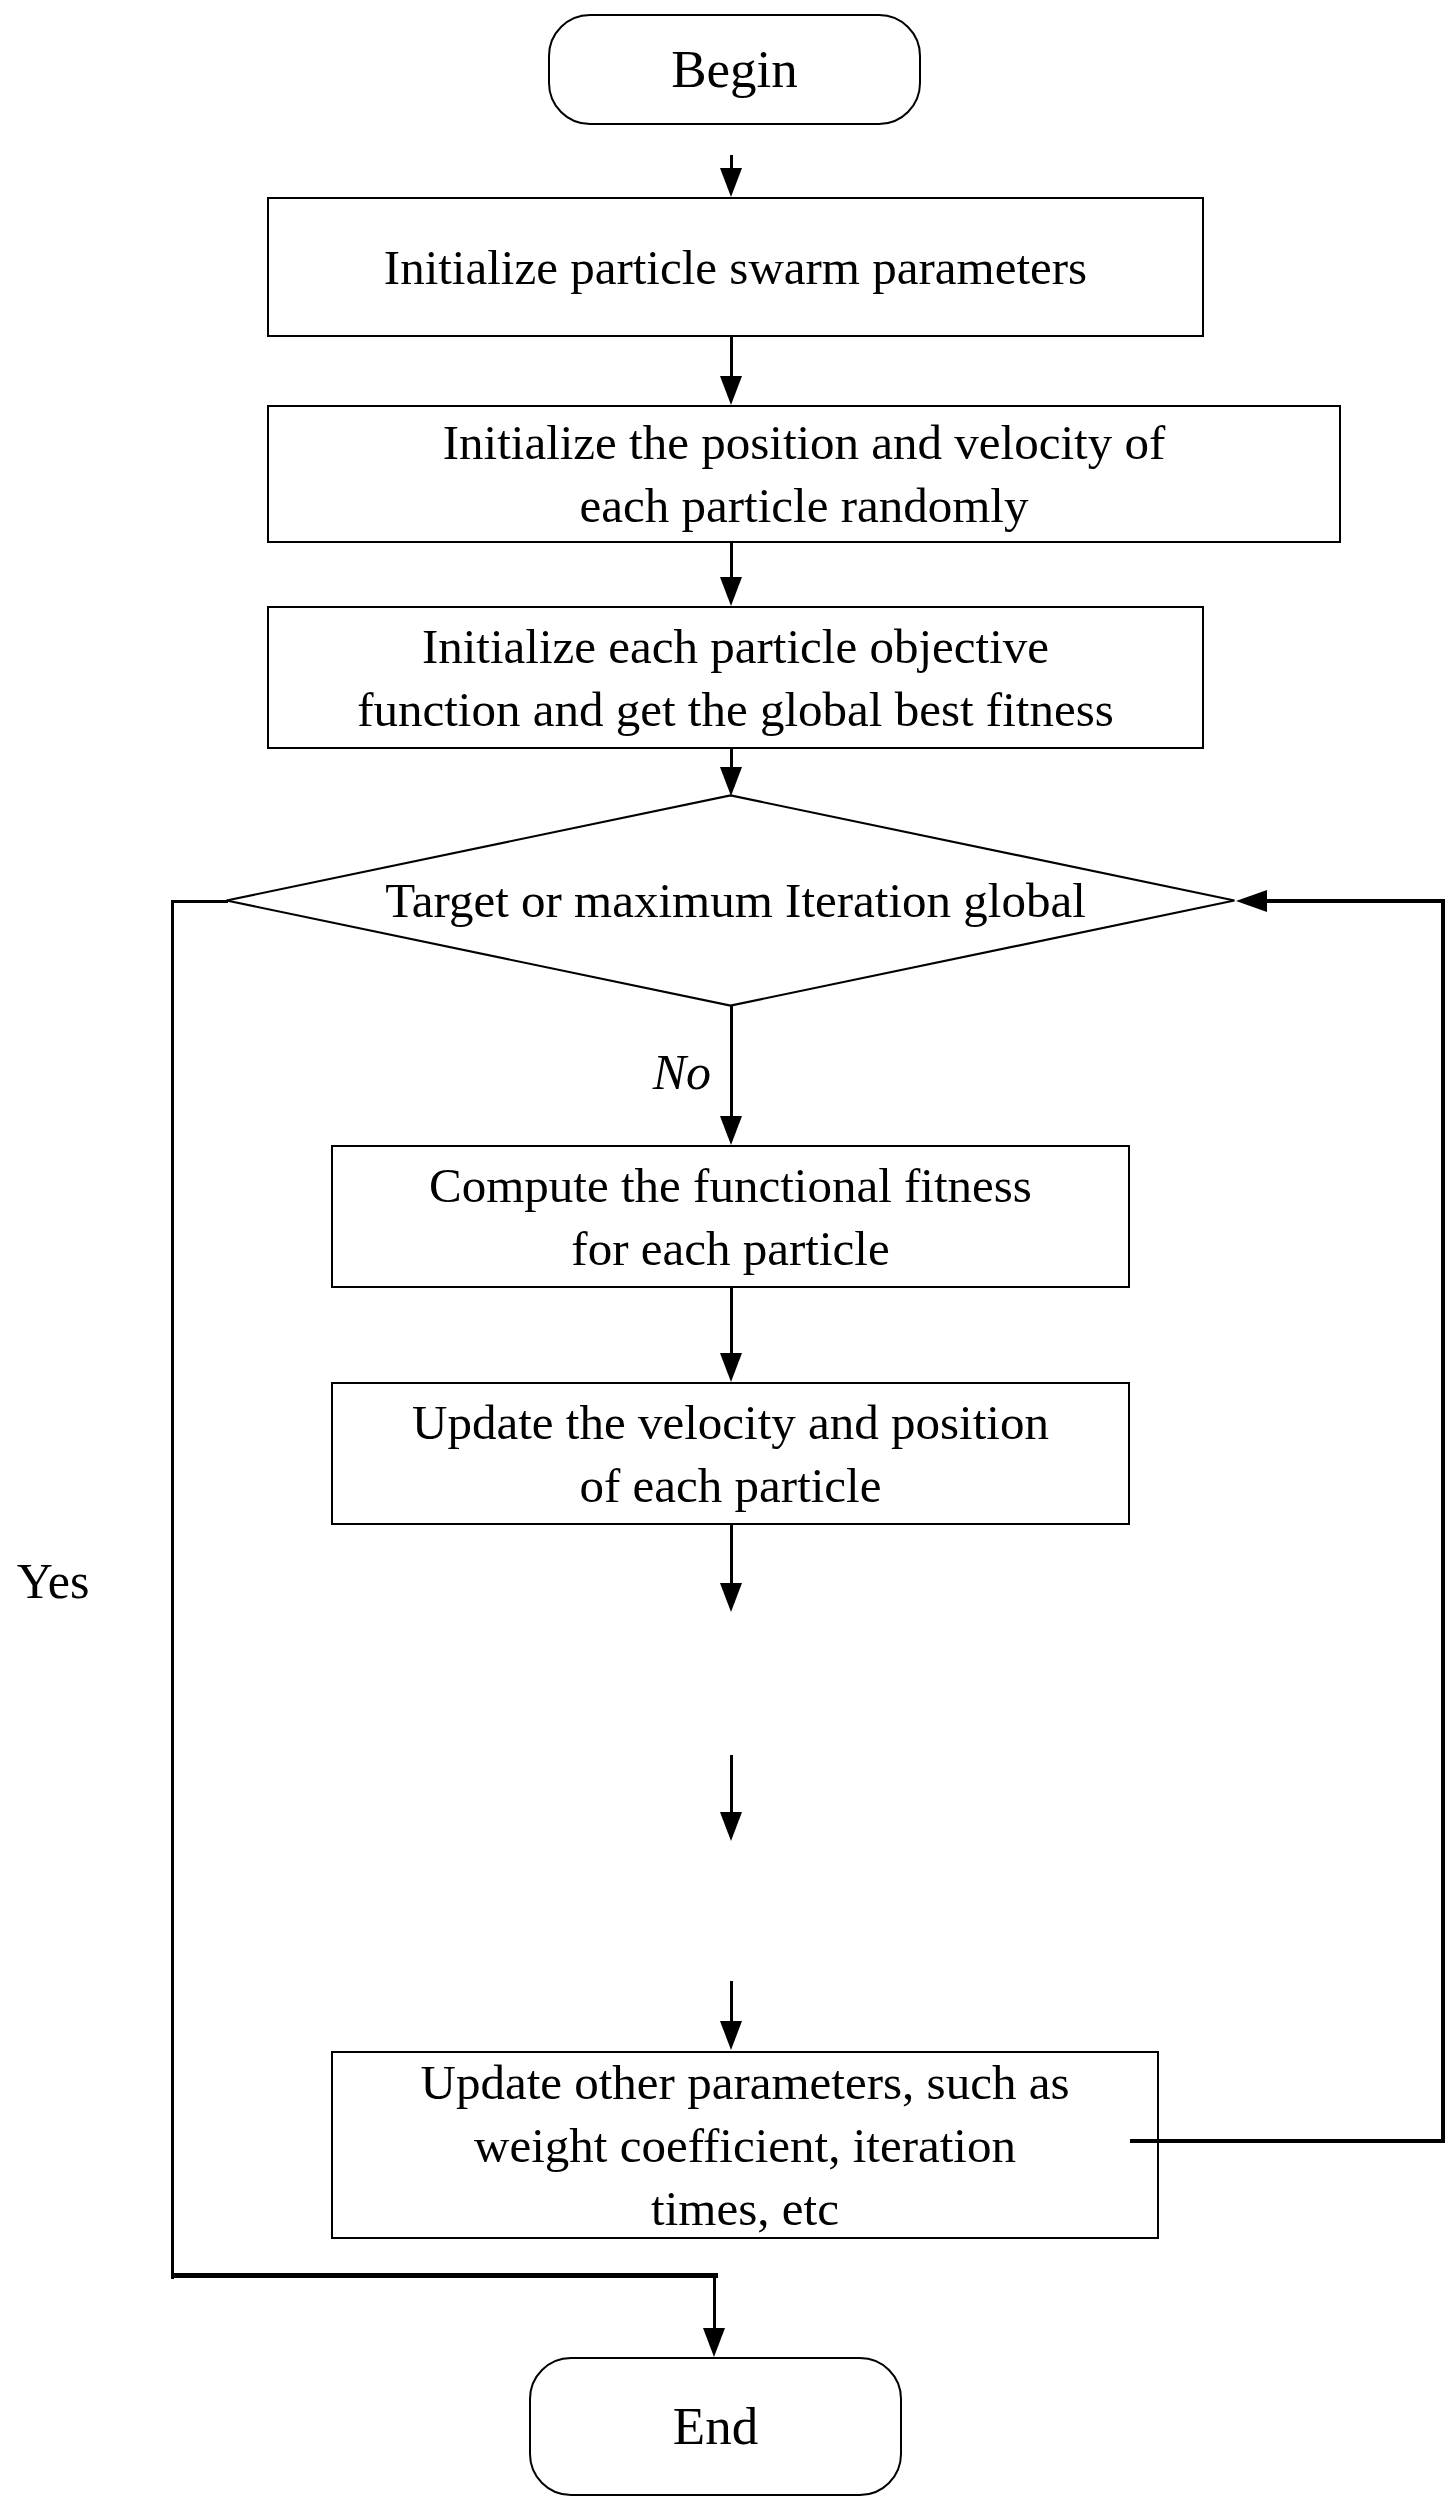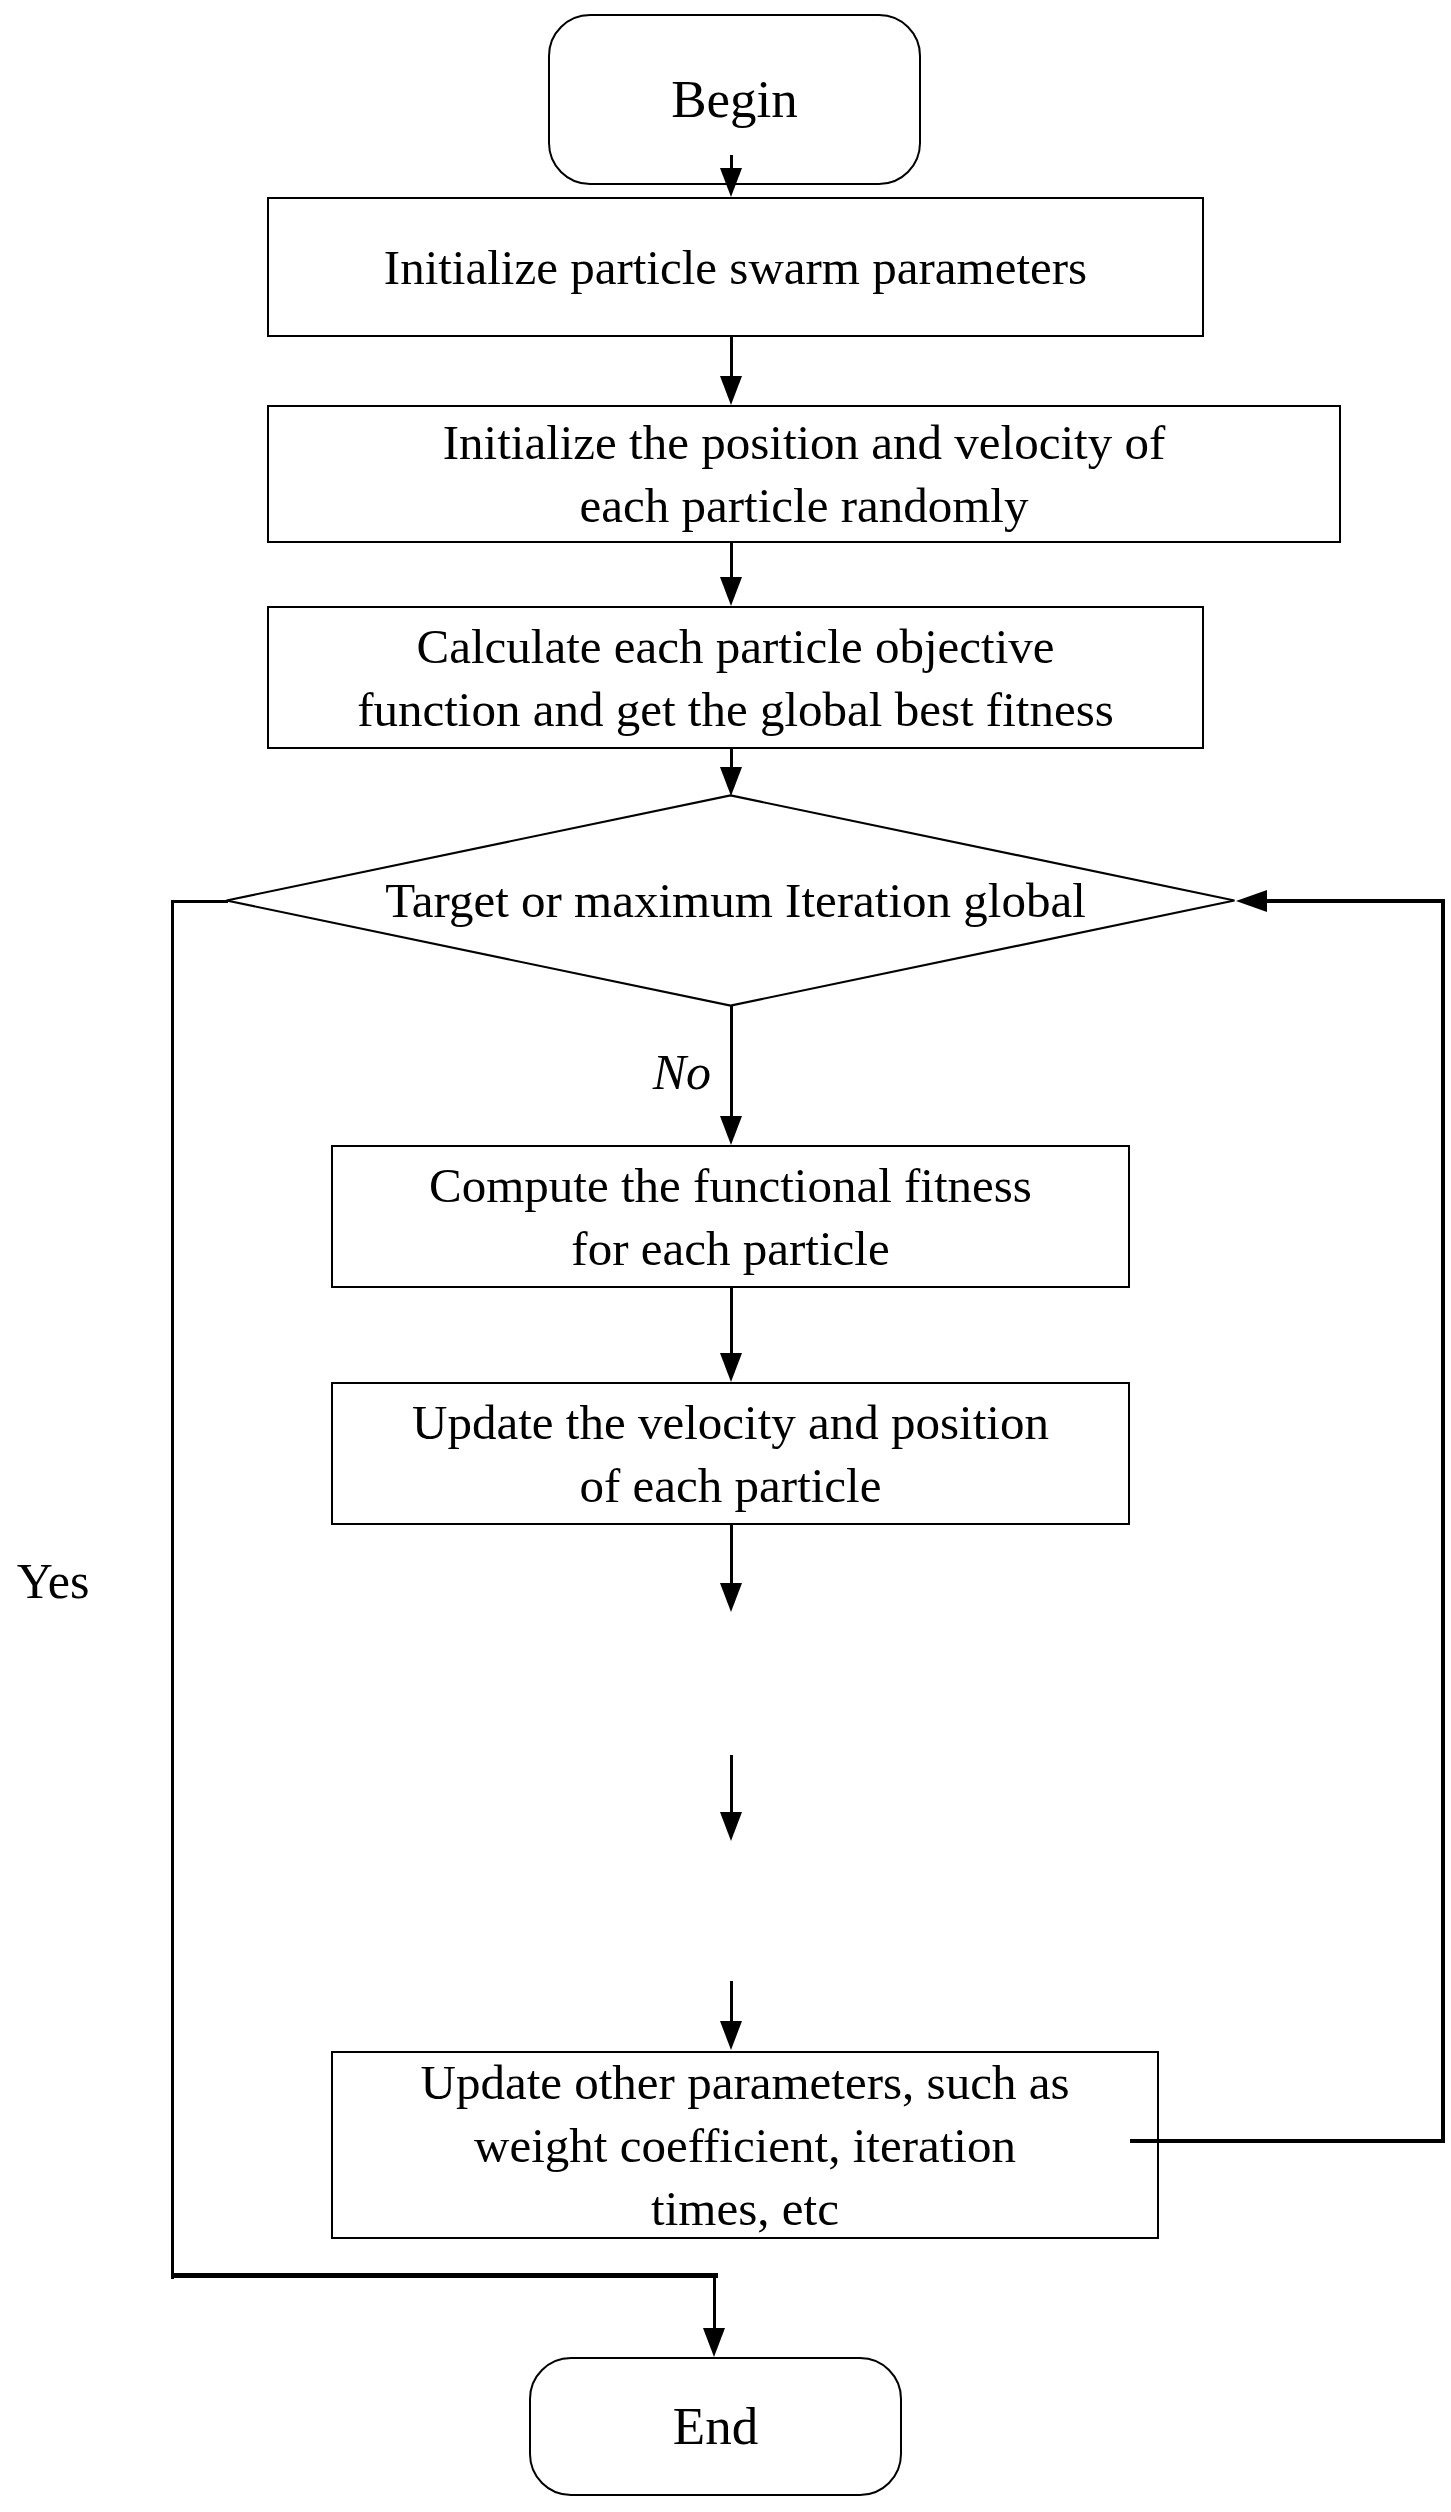--- a/index.html
+++ b/index.html
@@ -50,28 +50,28 @@
     position:absolute;left:267px;top:794px;width:937px;height:213px;
     display:flex;align-items:center;justify-content:center;text-align:center;
     font-size:49px;
   }
 </style>
 </head>
 <body>
 
 <div id="canvas">
 
-  <div class="node terminator" style="left:548px;top:14px;width:373px;height:171px;">Begin</div>
+  <div class="node terminator" style="left:548px;top:14px;width:373px;height:111px;">Begin</div>
 
   <div class="node" style="left:267px;top:197px;width:937px;height:140px;">Initialize particle swarm parameters</div>
 
   <div class="node" style="left:267px;top:405px;width:1074px;height:138px;">Initialize the position and velocity of
 each particle randomly</div>
 
-  <div class="node" style="left:267px;top:606px;width:937px;height:143px;">Calculate each particle objective
+  <div class="node" style="left:267px;top:606px;width:937px;height:143px;">Initialize each particle objective
 function and get the global best fitness</div>
 
   <svg id="diamond-svg" width="1011" height="213" viewBox="0 0 1452 306">
     <polygon points="726,2 1450,153 726,304 2,153" fill="#ffffff" stroke="#000000" stroke-width="3"></polygon>
   </svg>
   <div id="decision-label">Target or maximum Iteration global</div>
 
   <div class="node" style="left:331px;top:1145px;width:799px;height:143px;">Compute the functional fitness
 for each particle</div>
 

